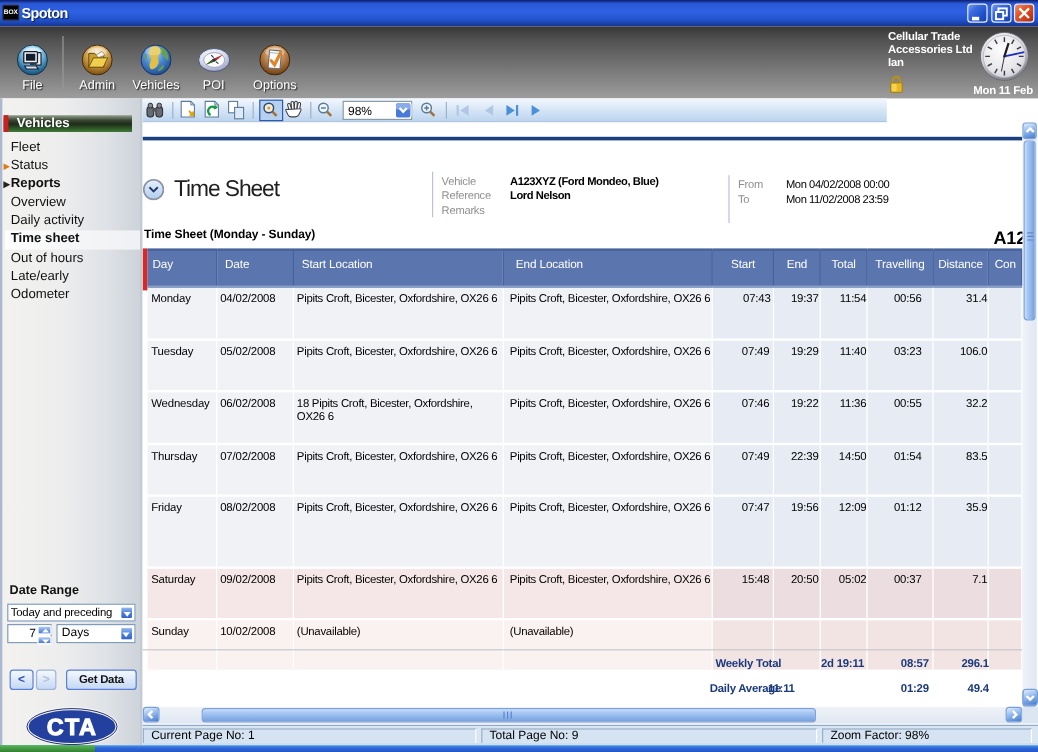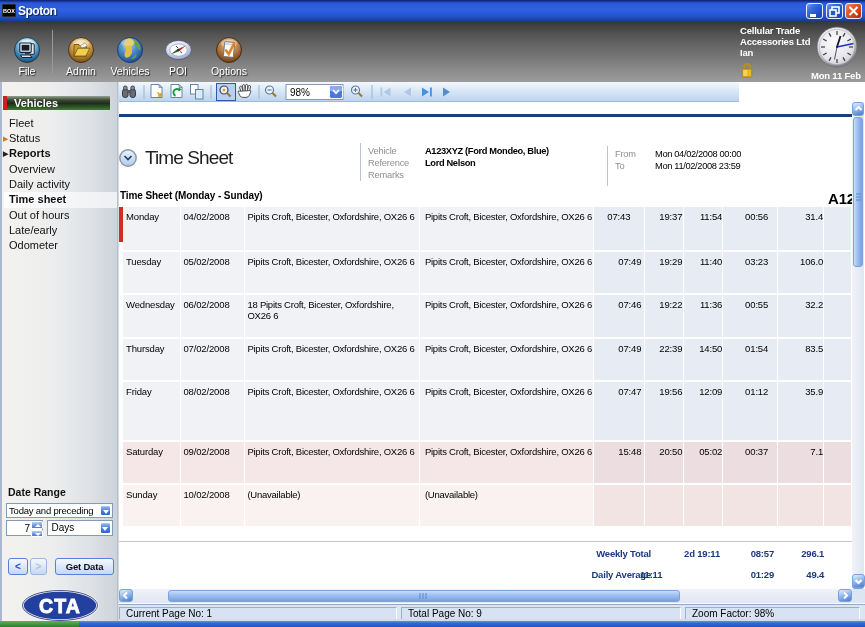--- a/index.html
+++ b/index.html
@@ -424,26 +424,38 @@
         <col style="width:175px">
         <col style="width:175px">
       <col style="width:51px">
         <col style="width:39px">
         <col style="width:39px">
         <col style="width:55px">
       <col style="width:46px">
         <col style="width:28px">
     </colgroup>
     <tbody>
+        <tr>
+      <th style="padding-left:4px">Day</th>
+          <th>Date</th>
+          <th>Start Location</th>
+          <th style="padding-left:10px">End Location</th>
+      <th class="c">Start</th>
+          <th class="c">End</th>
+          <th class="c">Total</th>
+          <th class="c">Travelling</th>
+      <th class="c">Distance</th>
+          <th style="padding-left:5px">Con</th>
+    </tr>
     <tr class="wd" style="height:44px">
       <td style="padding-left:3px">Monday</td>
           <td style="padding-left:2px">04/02/2008</td>
       <td class="loc" style="padding-left:2px">Pipits Croft, Bicester, Oxfordshire, OX26 6</td>
       <td class="loc" style="padding-left:5px">Pipits Croft, Bicester, Oxfordshire, OX26 6</td>
-      <td class="num" style="padding-right:14px">07:43</td>
+      <td class="num" style="padding-right:2px">07:43</td>
           <td class="num" style="padding-right:1px">19:37</td>
       <td class="num" style="padding-right:0px">11:54</td>
           <td class="num" style="padding-right:9px">00:56</td>
       <td class="num" style="padding-right:0px">31.4</td>
           <td class="num"></td>
     </tr>
     <tr class="wd" style="height:43px">
       <td style="padding-left:3px">Tuesday</td>
           <td style="padding-left:2px">05/02/2008</td>
       <td class="loc" style="padding-left:2px">Pipits Croft, Bicester, Oxfordshire, OX26 6</td>

